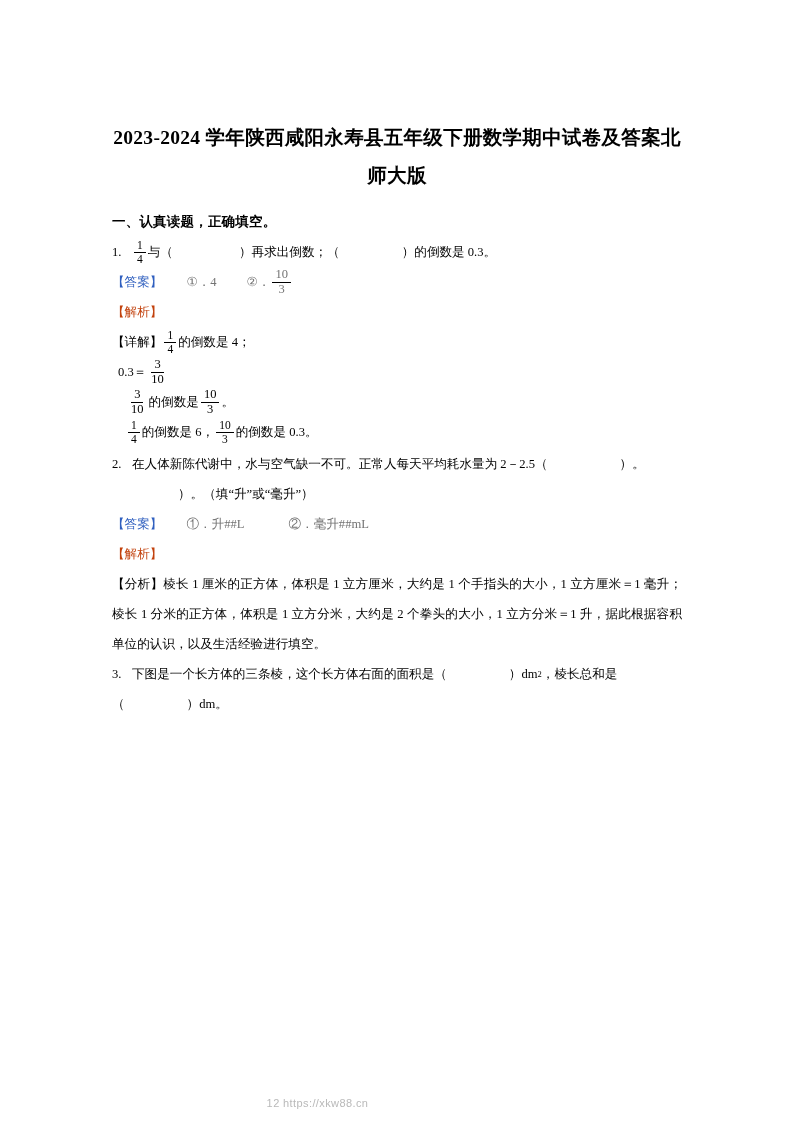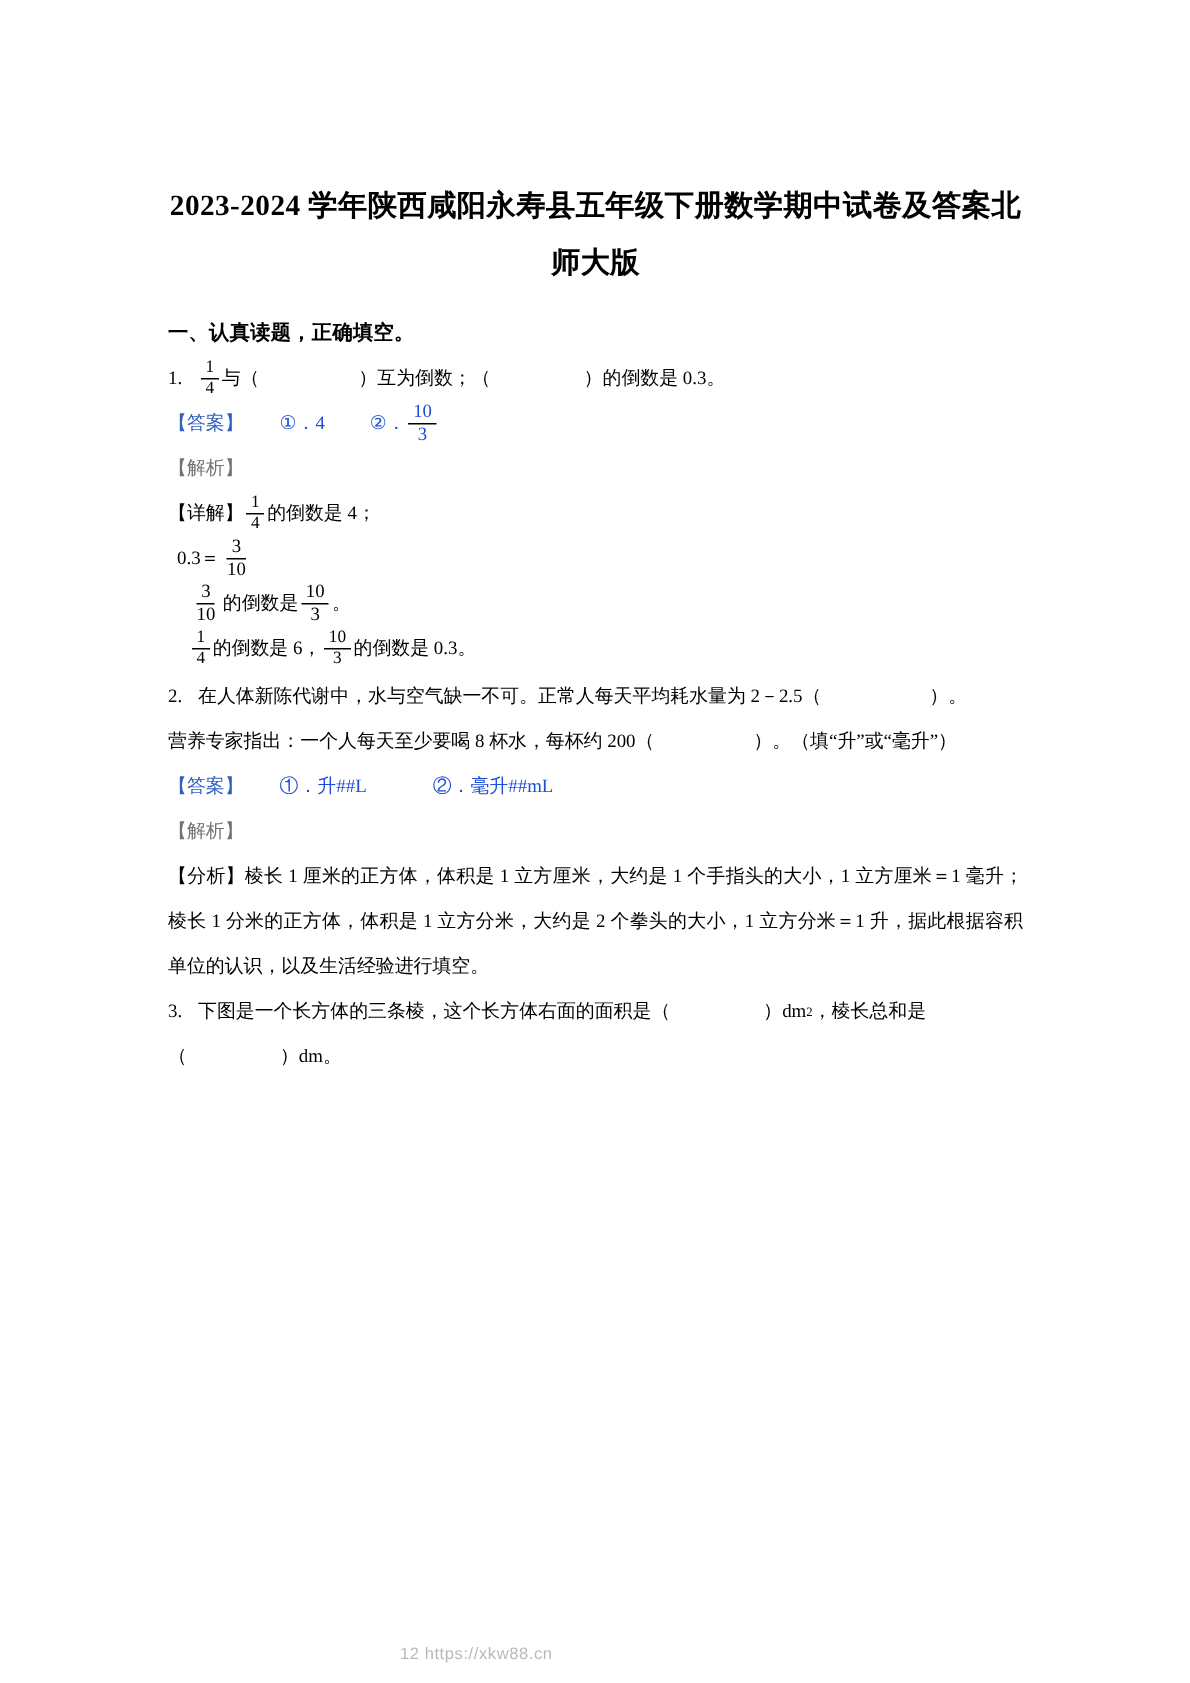--- a/index.html
+++ b/index.html
@@ -59,31 +59,31 @@
     line-height: 30px;
     margin: 0;
     color: #2f5fbf;
     display: flex;
     align-items: flex-end;
   }
   .ans-label {
     color: #2f5fbf;
   }
   .ans-body {
-    color: #1d4ed8;
+    color: #737373;
     margin-left: 24px;
     display: flex;
     align-items: center;
     gap: 0;
   }
   .ans-body .seg { margin-right: 30px; display:inline-flex; align-items:center; }
   .jx-line {
     font-size: 12.6px;
     line-height: 30px;
-    color: #737373;
+    color: #c2410c;
     margin: 0;
   }
   
   .frac {
     display: inline-flex;
     flex-direction: column;
     align-items: center;
     vertical-align: -0.55em;
     margin: 0 2px;
     line-height: 1.05;
@@ -127,21 +127,21 @@
     <div class="section-head">一、认真读题，正确填空。</div>
 
     <div class="q-line row-flex" style="margin-top:6px;">
       <span class="num-idx">1.</span>
       <span class="frac">
         <span class="num">1</span>
         <span class="den">4</span>
       </span>
       <span>与（</span>
       <span class="gap" style="width:66px;"></span>
-      <span>）互为倒数；（</span>
+      <span>）再求出倒数；（</span>
       <span class="gap" style="width:62px;"></span>
       <span>）的倒数是 0.3。</span>
     </div>
 
     <div class="ans-line">
       <span class="ans-label">【答案】</span>
       <span class="ans-body">
         <span class="seg">①．4</span>
         <span class="seg" style="margin-right:0;">
           <span>②．</span>
@@ -200,21 +200,20 @@
     </div>
 
     <div class="q-line row-flex" style="margin-top:2px;">
       <span class="num-idx">2.</span>
       <span>在人体新陈代谢中，水与空气缺一不可。正常人每天平均耗水量为 2－2.5（</span>
       <span class="gap" style="width:72px;"></span>
       <span>）。</span>
     </div>
 
     <div class="q-line row-flex">
-      <span>营养专家指出：一个人每天至少要喝 8 杯水，每杯约 200（</span>
       <span class="gap" style="width:66px;"></span>
       <span>）。（填“升”或“毫升”）</span>
     </div>
 
     <div class="ans-line">
       <span class="ans-label">【答案】</span>
       <span class="ans-body">
         <span class="seg" style="margin-right:44px;">①．升##L</span>
         <span class="seg" style="margin-right:0;">②．毫升##mL</span>
       </span>

